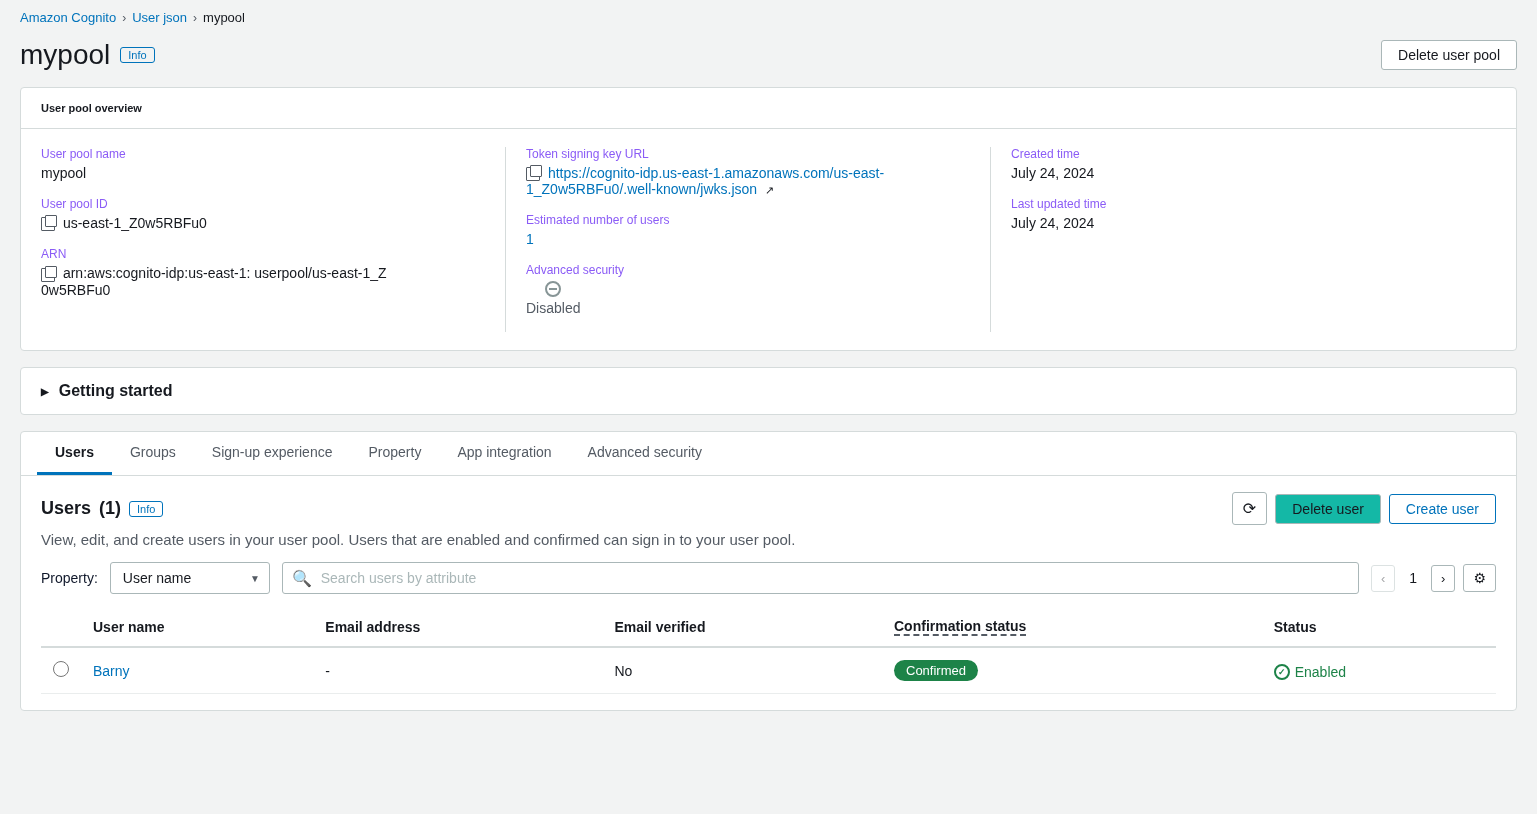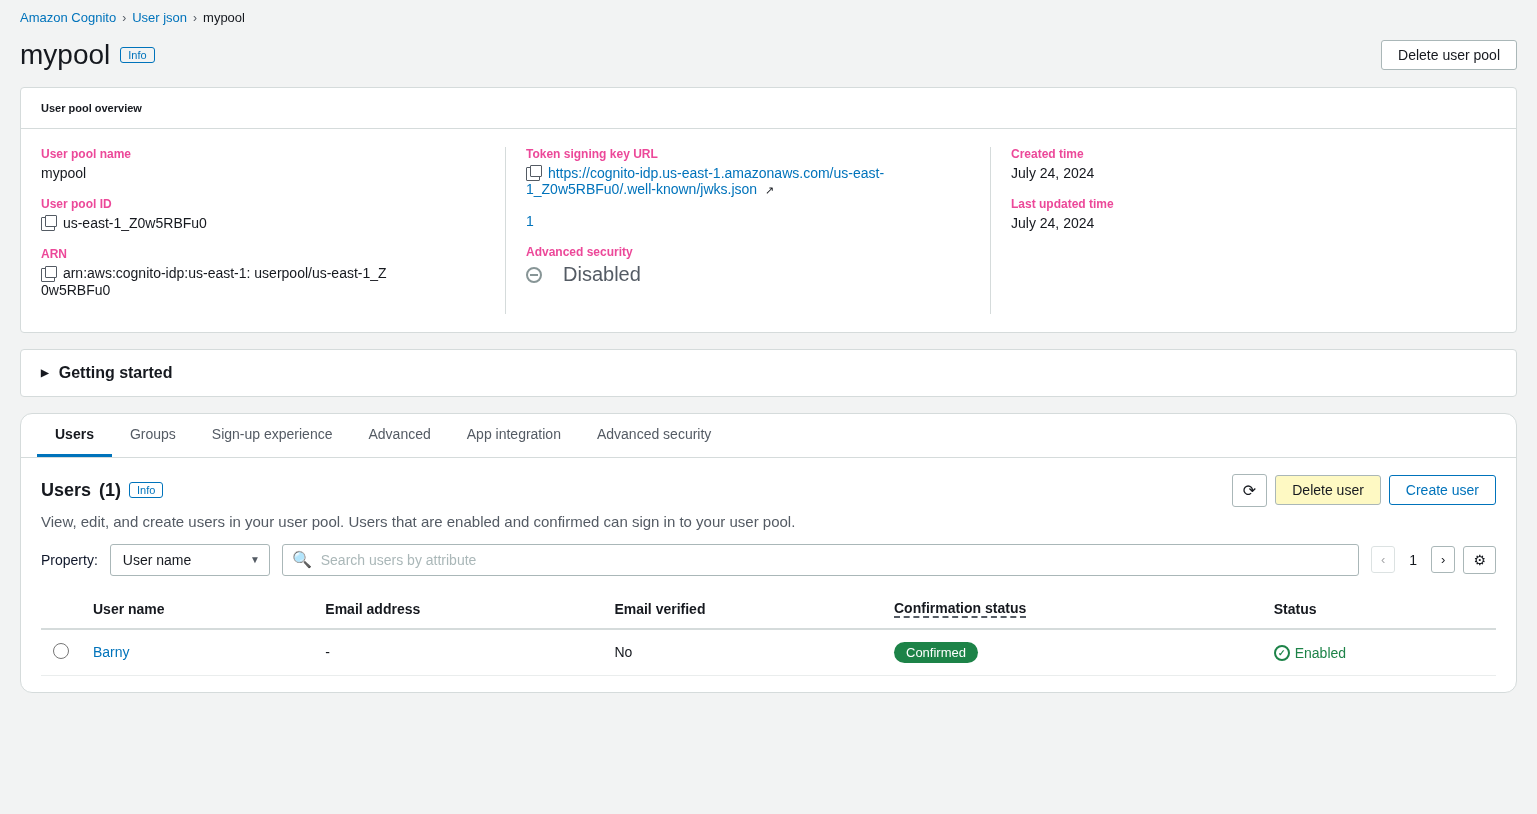--- a/index.html
+++ b/index.html
@@ -83,23 +83,22 @@
     }
     .overview-col {
       padding: 0 20px 0 0;
     }
     .overview-col:not(:last-child) {
       border-right: 1px solid #d5dbdb;
       margin-right: 20px;
     }
     .field-label {
       font-size: 12px;
-      color: #ec4899;
+      color: #8b5cf6;
       margin-bottom: 4px;
-      font-weight: bold;
     }
     .field-value {
       font-size: 14px;
       color: #16191f;
       margin-bottom: 16px;
     }
     .field-value.link { color: #0073bb; cursor: pointer; }
     .copy-icon {
       display: inline-block;
       width: 14px;
@@ -118,23 +117,24 @@
       left: 3px;
       width: 10px;
       height: 10px;
       border: 1px solid #545b64;
       border-radius: 1px;
       background: #fff;
     }
     .disabled-badge {
       display: inline-flex;
       align-items: center;
-      gap: 21px;
+      gap: 3px;
       color: #545b64;
-      font-size: 20px;
+      font-size: 14px;
+      flex-direction: column;
     }
     .disabled-circle {
       width: 16px;
       height: 16px;
       border-radius: 50%;
       border: 2px solid #879596;
       display: inline-block;
       position: relative;
     }
     .disabled-circle::after {
@@ -162,21 +162,21 @@
       gap: 10px;
       font-size: 16px;
       font-weight: 600;
     }
     .triangle { font-size: 10px; color: #16191f; }
 
     
     .tabs-container {
       background: #fff;
       border: 1px solid #d5dbdb;
-      border-radius: 12px;
+      border-radius: 4px;
       margin: 0 20px 0 20px;
     }
     .tabs-bar {
       display: flex;
       border-bottom: 1px solid #d5dbdb;
       padding: 0 16px;
       gap: 0;
     }
     .tab {
       padding: 12px 18px;
@@ -224,21 +224,21 @@
     .btn-refresh {
       background: #fff;
       border: 1px solid #aab7b8;
       border-radius: 3px;
       padding: 6px 10px;
       cursor: pointer;
       font-size: 16px;
       color: #16191f;
     }
     .btn-primary {
-      background: #fef9c3;
+      background: #14b8a6;
       border: 1px solid #aab7b8;
       border-radius: 3px;
       padding: 6px 16px;
       cursor: pointer;
       font-size: 14px;
       color: #16191f;
     }
     .btn-create {
       background: #fff;
       border: 1px solid #0073bb;
@@ -441,20 +441,21 @@
         </div>
       </div>
 
       <div class="overview-col">
         <div class="field-label">Token signing key URL</div>
         <div class="field-value">
           <span class="copy-icon"></span>
           <a href="#">https://cognito-idp.us-east-1.amazonaws.com/us-east-1_Z0w5RBFu0/.well-known/jwks.json</a>
           <span style="margin-left:4px; font-size:11px;">↗</span>
         </div>
+        <div class="field-label">Estimated number of users</div>
         <div class="field-value link" style="color:#0073bb;">1</div>
         <div class="field-label">Advanced security</div>
         <div class="field-value">
           <span class="disabled-badge">
             <span class="disabled-circle"></span>
             <span>Disabled</span>
           </span>
         </div>
       </div>
 
@@ -473,21 +474,21 @@
     <span class="triangle">▶</span>
     <span>Getting started</span>
   </div>
 </div>
 
 <div class="tabs-container">
   <div class="tabs-bar">
     <div class="tab active">Users</div>
     <div class="tab">Groups</div>
     <div class="tab">Sign-up experience</div>
-    <div class="tab">Advanced</div>
+    <div class="tab">Property</div>
     <div class="tab">App integration</div>
     <div class="tab">Advanced security</div>
   </div>
 
   <div class="users-section">
     <div class="users-header">
       <div class="users-title-area">
         <span class="users-title">Users</span>
         <span style="font-size:18px; font-weight:700;">(1)</span>
         <span class="info-badge">Info</span>

